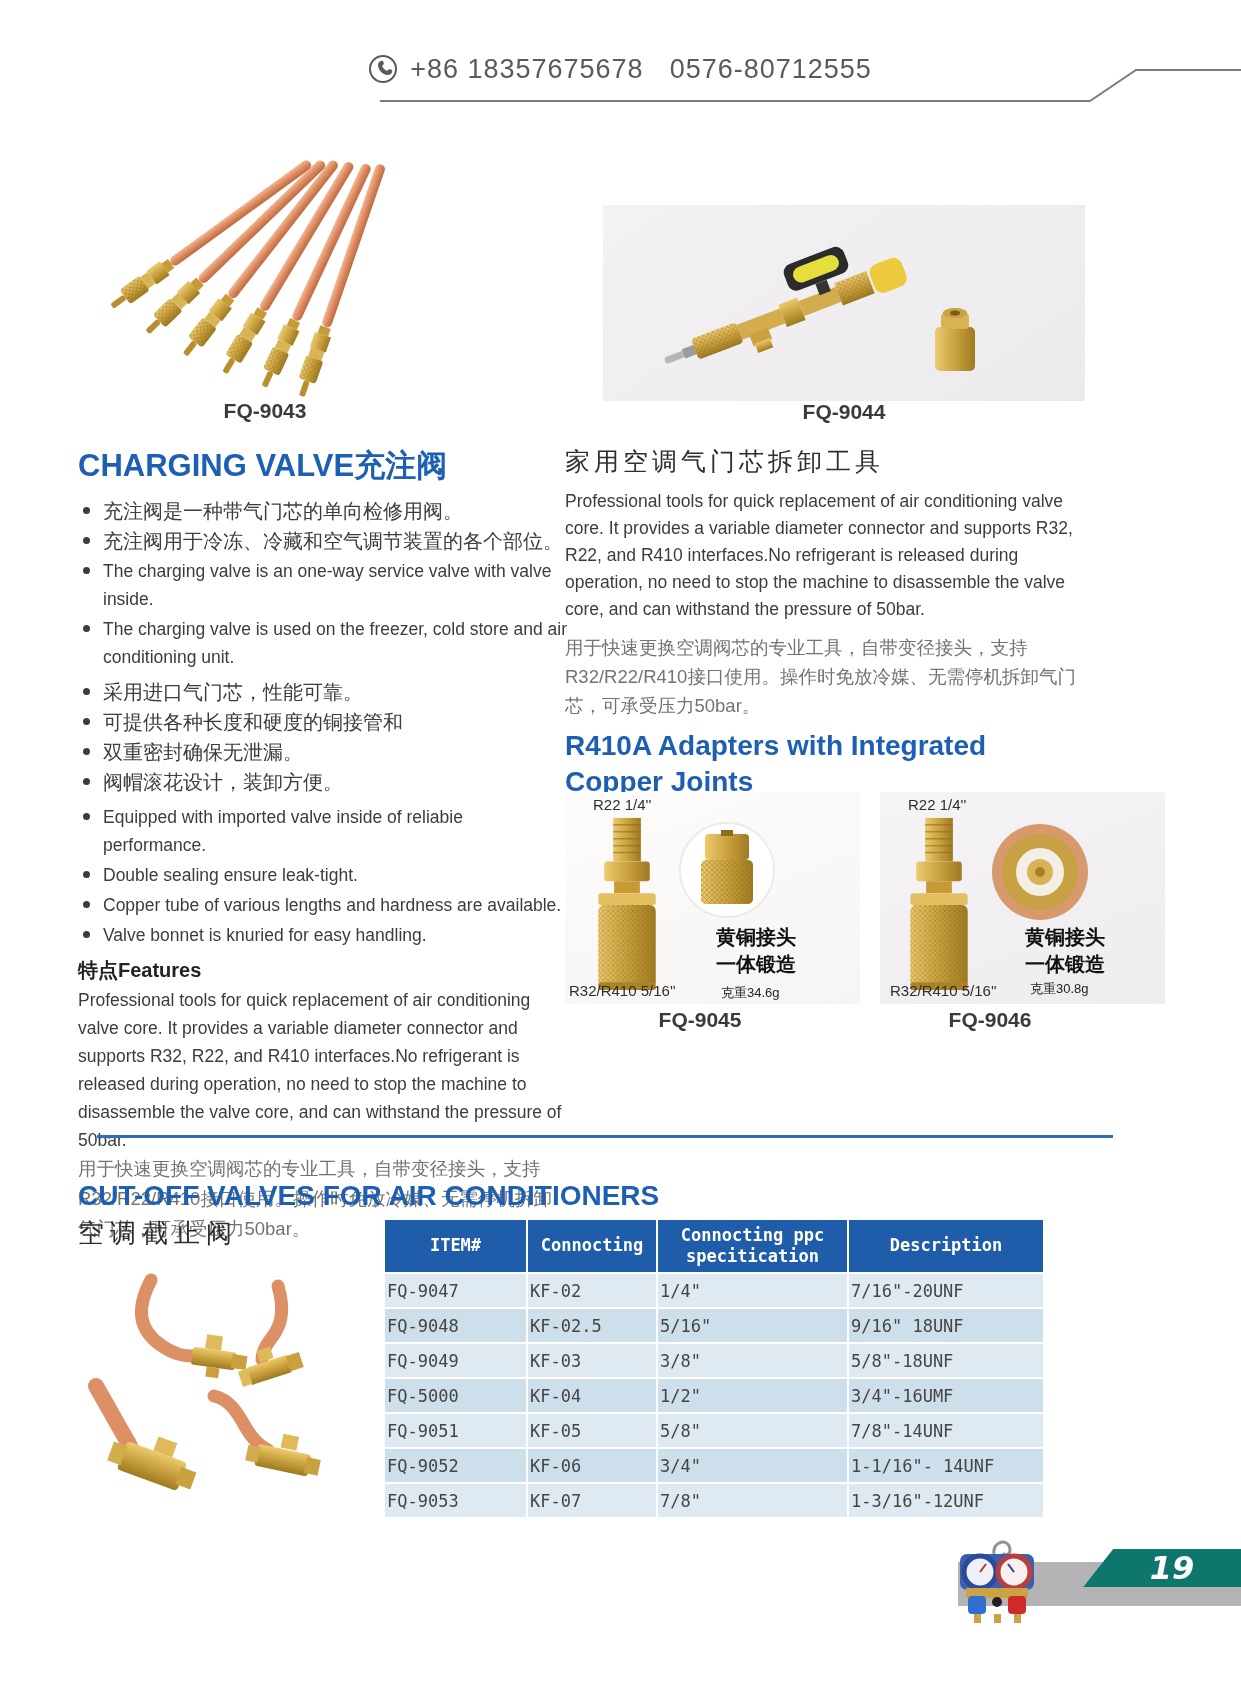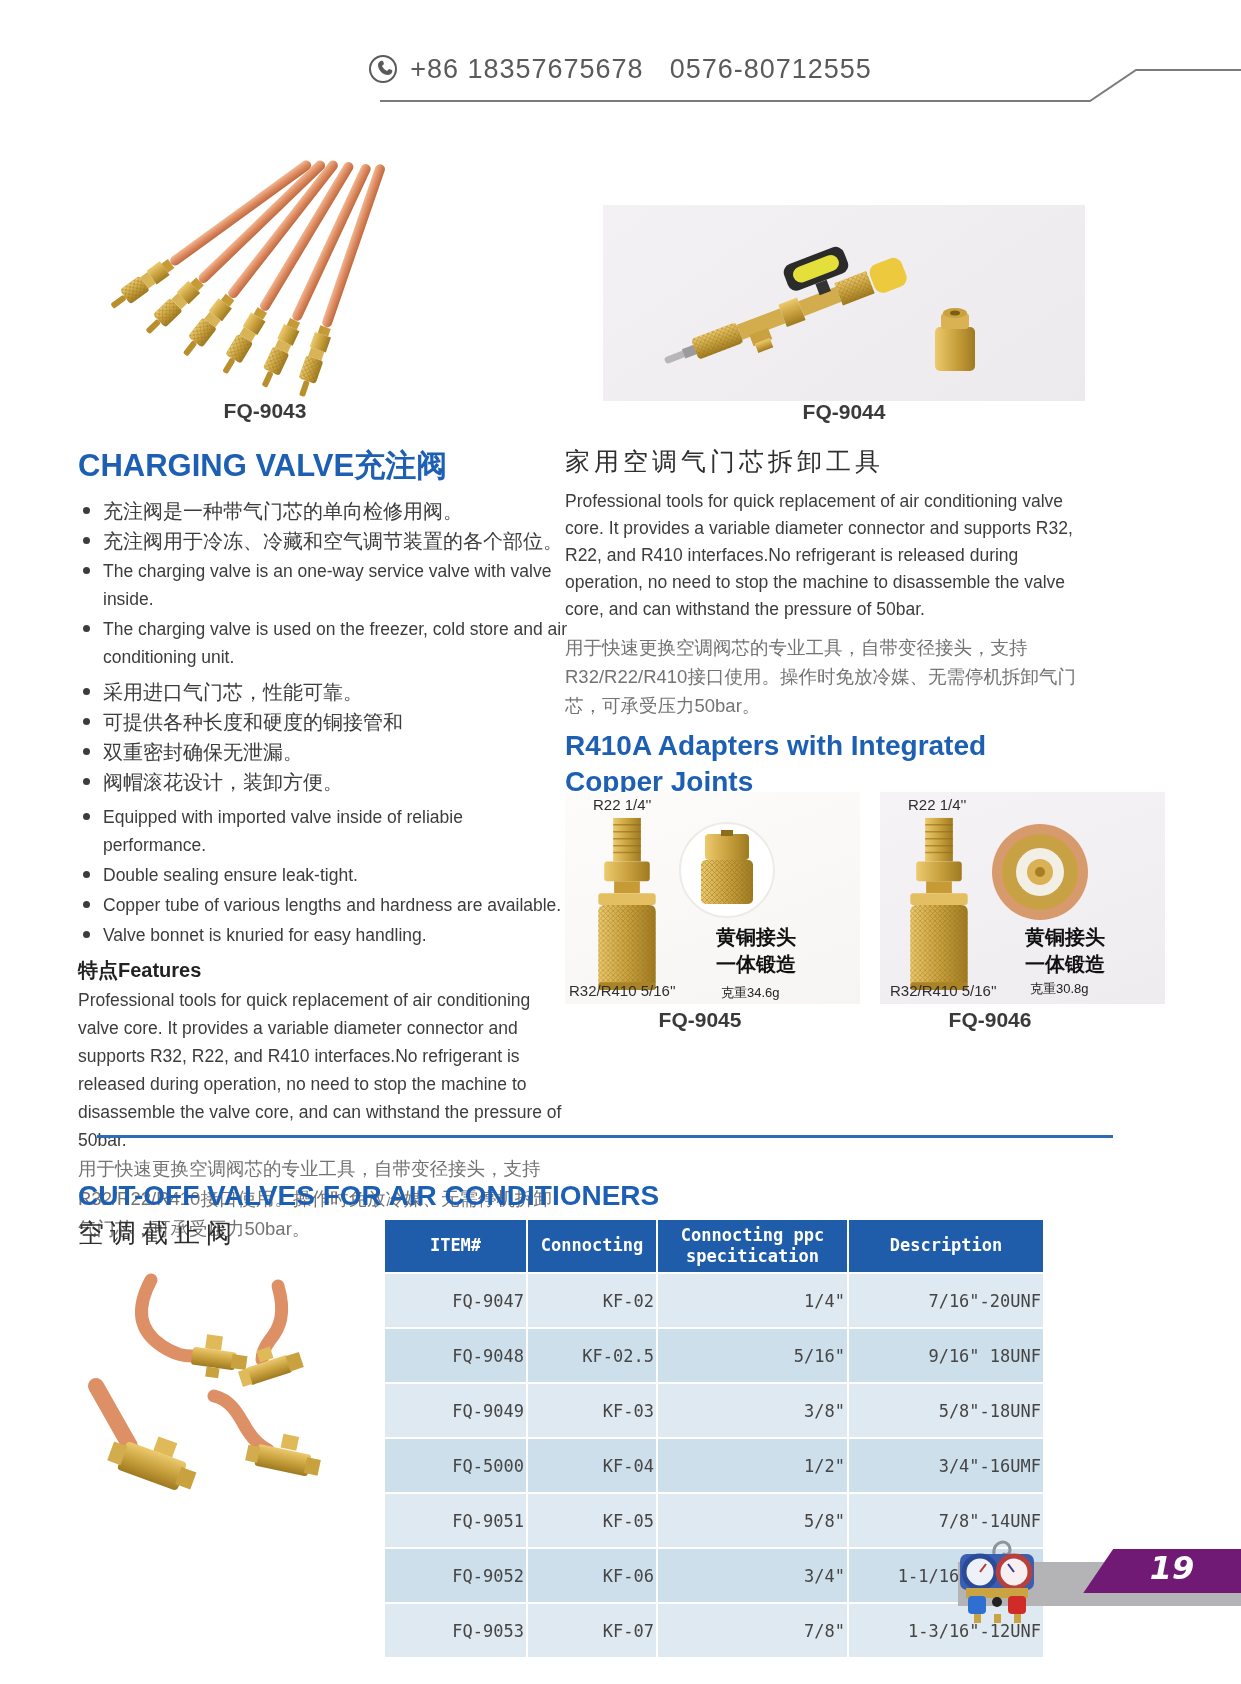--- a/index.html
+++ b/index.html
@@ -57,27 +57,27 @@
 
   
   .cut-title{position:absolute;left:78px;top:1180px;}
   .cut-zh{position:absolute;left:78px;top:1216px;letter-spacing:6px;font-size:26px;}
 
   
   table.cut{position:absolute;left:383px;top:1218px;border-collapse:separate;border-spacing:2px;
             font-family:"DejaVu Sans Mono","Liberation Mono",monospace;table-layout:fixed;}
   table.cut th{background:#1f5dab;color:#ffffff;font-size:17px;font-weight:bold;height:52px;
                white-space:pre-line;line-height:1.25;padding:0 2px;}
-  table.cut td{height:33px;text-align:right;font-size:17px;color:#454545;padding:10px 2px;}
+  table.cut td{height:33px;text-align:left;font-size:17px;color:#454545;padding:0 2px;}
   table.cut tbody tr:nth-child(odd) td{background:#dfe9f1;}
   table.cut tbody tr:nth-child(even) td{background:#cddfeb;}
 
   
   .footer-band{position:absolute;left:958px;top:1562px;width:283px;height:44px;background:#b4b4b6;}
-  .footer-blue{position:absolute;left:1075px;top:1549px;width:166px;height:44px;background:#701a75;
+  .footer-blue{position:absolute;left:1075px;top:1549px;width:166px;height:38px;background:#0f766e;
                clip-path:polygon(23% 0,100% 0,100% 100%,5% 100%);}
   .page-num{position:absolute;left:0;top:0;width:100%;height:38px;line-height:38px;text-align:center;
             padding-left:28px;box-sizing:border-box;color:#fff;font-size:32px;font-weight:bold;font-style:italic;
             font-family:"DejaVu Sans",sans-serif;}
   .manifold{position:absolute;left:950px;top:1532px;z-index:3;}
 </style>
 </head>
 <body>
 
 <div class="page">

